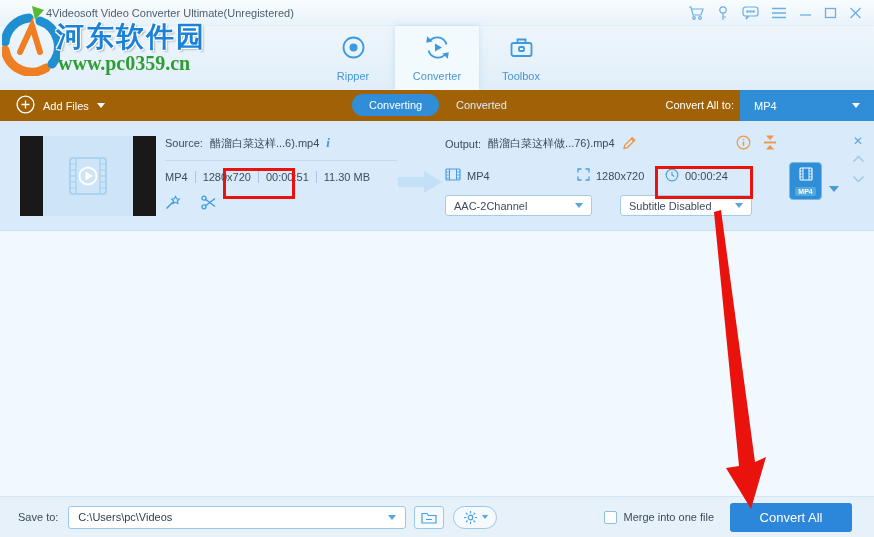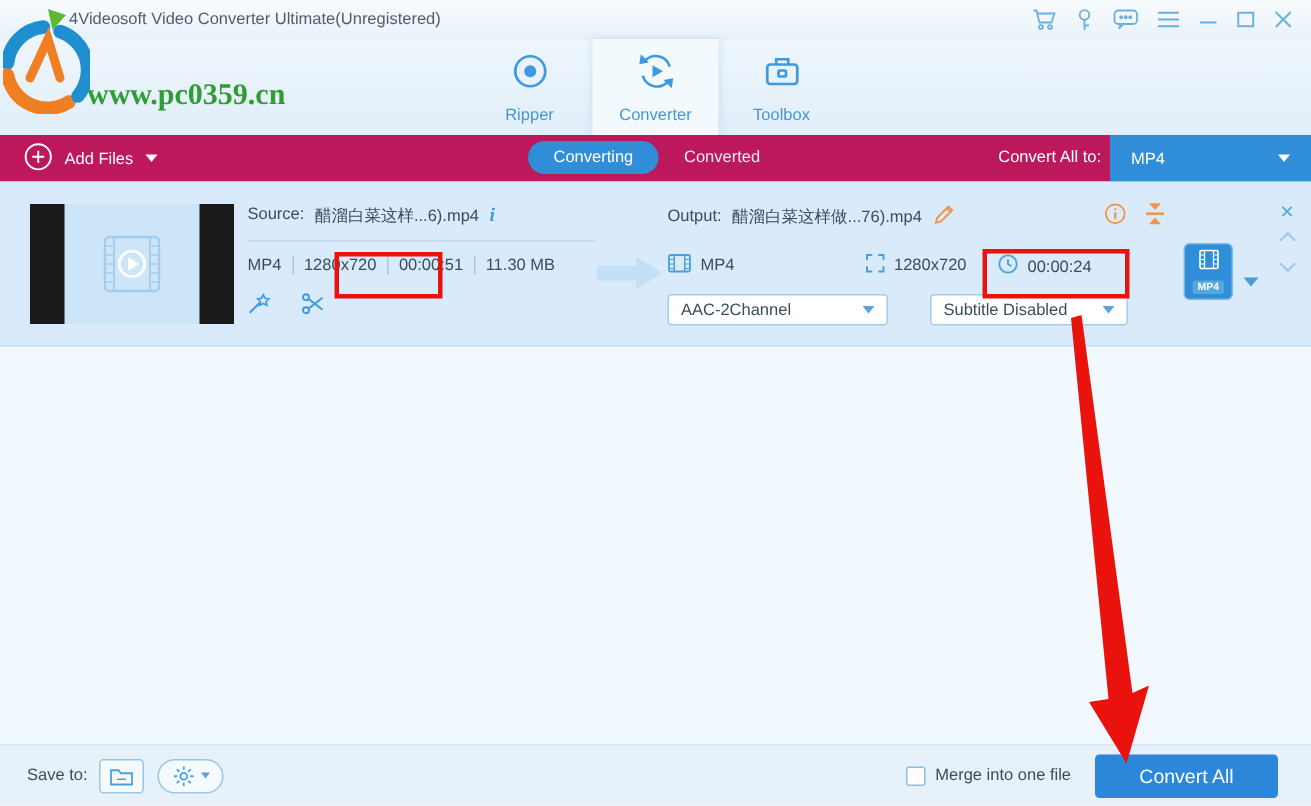--- a/index.html
+++ b/index.html
@@ -38,21 +38,21 @@
     position:absolute; top:26px; left:0; right:0; height:64px;
     background:linear-gradient(#eef6fc,#e1eef9);
   }
   .tabs { position:absolute; left:50%; transform:translateX(-50%); top:0; height:64px; display:flex; }
   .tab { width:84px; height:64px; display:flex; flex-direction:column; align-items:center; justify-content:center; gap:5px; cursor:default; }
   .tab.active { background:#f3fafe; box-shadow:0 0 6px rgba(160,200,230,.5); }
   .tab .tab-label { font-size:11px; color:#4796d4; }
   
   .toolbar {
     position:absolute; top:90px; left:0; right:0; height:31px;
-    background:#be185d; color:#fff;
+    background:#a16207; color:#fff;
   }
   .add-files { position:absolute; left:16px; top:0; height:31px; display:flex; align-items:center; gap:8px; font-size:11px; }
   .caret { width:0; height:0; border-left:4px solid transparent; border-right:4px solid transparent; border-top:5px solid #fff; display:inline-block; }
   .pill-converting {
     position:absolute; left:352px; top:4px; height:22px; line-height:22px;
     padding:0 17px; background:#2f8ed7; border-radius:11px; font-size:11px;
   }
   .lbl-converted { position:absolute; left:456px; top:9px; font-size:11px; color:#d9ecfa; }
   .convert-all-to { position:absolute; right:140px; top:9px; font-size:11px; }
   .format-dd {
@@ -199,20 +199,21 @@
 <div class="watermark">
   <span class="wm-logo">
     <svg width="58" height="70" viewBox="0 0 58 70">
       <polygon points="30,0 42,4 33,14" fill="#5cb832"></polygon>
       <path d="M27 12 A27 27 0 0 0 3 36" fill="none" stroke="#1f8fd0" stroke-width="9" stroke-linecap="round"></path>
       <path d="M3 44 A27 27 0 0 0 44 62" fill="none" stroke="#ef7f22" stroke-width="9" stroke-linecap="round"></path>
       <path d="M50 58 A27 27 0 0 0 38 15" fill="none" stroke="#1f8fd0" stroke-width="9" stroke-linecap="round"></path>
       <path d="M18 46 L30 20 L38 46" fill="none" stroke="#ef7f22" stroke-width="6" stroke-linecap="round"></path>
     </svg>
   </span>
+  <span class="wm-name">河东软件园</span>
   <span class="wm-url">www.pc0359.cn</span>
 </div>
 
 <div class="header">
   <div class="tabs">
     <div class="tab">
       <span>
         <svg width="27" height="27" viewBox="0 0 27 27" fill="none" stroke="#3d9ae0" stroke-width="1.8">
           <circle cx="13.5" cy="13.5" r="10"></circle>
           <circle cx="13.5" cy="13.5" r="4" fill="#3d9ae0" stroke="none"></circle>
@@ -407,20 +408,24 @@
     <span><svg width="13" height="8" viewBox="0 0 13 8" fill="none" stroke="#9fc9e8" stroke-width="1.5">
           <path d="M1.5 1.5L6.5 6.5L11.5 1.5"></path>
         </svg></span>
   </span>
 </div>
 
 <div class="mainarea"></div>
 
 <div class="bottombar">
   <span class="save-label">Save to:</span>
+  <div class="path-box">
+    <span>C:\Users\pc\Videos</span>
+    <span class="caret"></span>
+  </div>
   <div class="sq-btn">
     <svg width="16" height="13" viewBox="0 0 16 13" fill="none" stroke="#4aa0dc" stroke-width="1.2">
         <path d="M1 2.5h5l1.5 2H15v7.5H1z"></path>
         <path d="M5 8.5h6" stroke-width="1"></path>
       </svg>
   </div>
   <div class="gear-btn">
     <svg width="15" height="15" viewBox="0 0 15 15" fill="none" stroke="#4aa0dc" stroke-width="1.2">
       <circle cx="7.5" cy="7.5" r="2.3"></circle>
       <path d="M7.5 1v2.2M7.5 11.8V14M1 7.5h2.2M11.8 7.5H14M2.9 2.9l1.6 1.6M10.5 10.5l1.6 1.6M12.1 2.9l-1.6 1.6M4.5 10.5l-1.6 1.6"></path>

